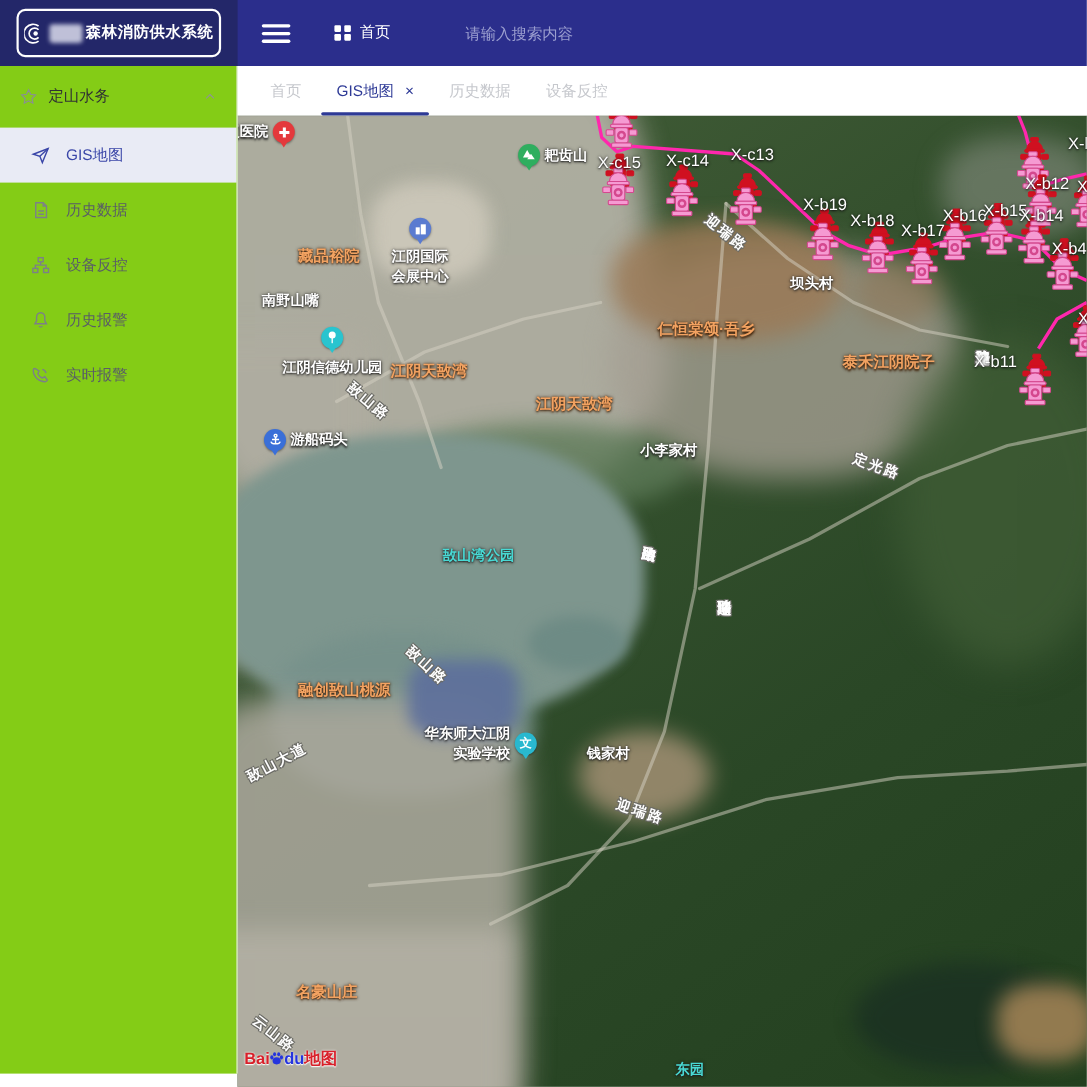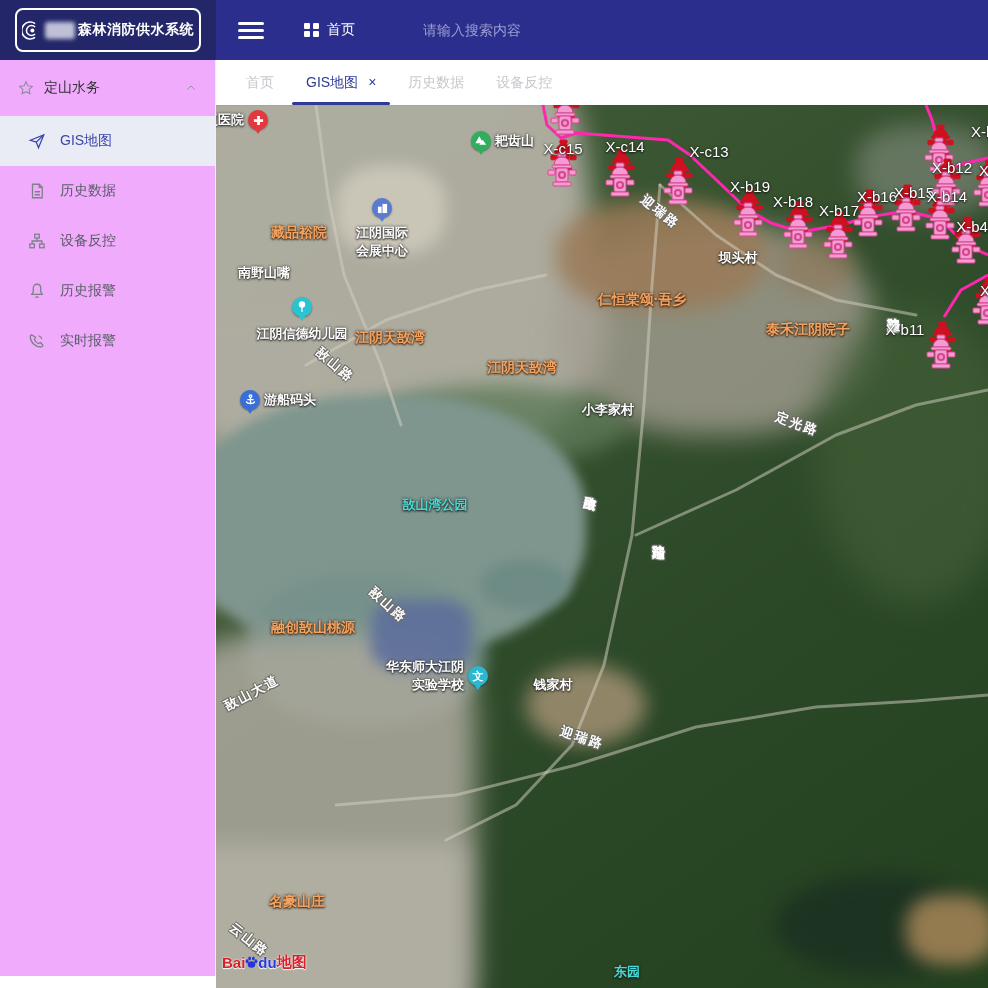--- a/index.html
+++ b/index.html
@@ -22,21 +22,21 @@
   .home-group { margin-left:40px; display:flex; align-items:center; gap:8px;
     color:#fff; font-size:14px; cursor:pointer; }
   .grid-ico { width:15px; height:15px; display:grid; grid-template-columns:7px 7px; gap:2px; }
   .grid-ico i { background:#fff; border-radius:1px; width:6px; height:6px; }
   .search-input { margin-left:68px; width:170px; background:transparent; border:none;
     outline:none; font-size:14px; color:#e7e8f6; }
   .search-input::placeholder { color:#9b9ecf; }
 
   
   .sidebar { position:absolute; left:0; top:60px; width:216px; bottom:12px;
-    background:#f0abfc; z-index:20; border-right:1px solid #f0f0f3; }
+    background:#84cc16; z-index:20; border-right:1px solid #f0f0f3; }
   .group-row { height:56px; display:flex; align-items:center; padding:0 18px;
     color:#303133; font-size:14px; }
   .group-row .g-label { margin-left:10px; }
   .group-row .chev { margin-left:auto; color:#909399; }
   .nav-item { height:50px; display:flex; align-items:center; padding-left:28px;
     gap:14px; color:#5a5e66; font-size:14px; cursor:pointer; }
   .nav-item svg { flex:none; stroke:#7c8088; }
   .nav-item.active { background:#e9ebf5; color:#3a46a8; }
   .nav-item.active svg { stroke:#3a46a8; }
 
@@ -318,21 +318,21 @@
             <rect x="11" y="0" width="8" height="4" rx="1"></rect>
             <path d="M7 12 a8 8 0 0 1 16 0 z"></path>
             <rect x="5" y="12" width="20" height="3" rx="1.5"></rect>
             <rect x="9" y="15" width="12" height="14" rx="2"></rect>
             <rect x="1" y="17" width="7" height="5" rx="1"></rect>
             <rect x="22" y="17" width="7" height="5" rx="1"></rect>
             <rect x="6" y="29" width="18" height="4" rx="1"></rect>
             <circle cx="15" cy="22" r="3" fill="none" stroke-width="2.2"></circle>
           </g>
         </svg></div>
-      <div class="mk-label" style="left: 468px; top: 46px; margin-left: 25px;">X-c13</div>
+      <div class="mk-label" style="left: 468px; top: 36px;">X-c13</div>
       <div class="mk" style="left: 517px; top: 98px;"><svg width="30" height="34" viewBox="0 0 30 34">
           <g transform="translate(3,-13) scale(0.9)">
             <g fill="#d01020" stroke="#d01020" stroke-width="1">
               <rect x="11" y="0" width="8" height="4" rx="1"></rect>
               <path d="M7 12 a8 8 0 0 1 16 0 z"></path>
               <rect x="5" y="12" width="20" height="3" rx="1.5"></rect>
               <rect x="9" y="15" width="12" height="14" rx="2"></rect>
               <rect x="1" y="17" width="7" height="5" rx="1"></rect>
               <rect x="22" y="17" width="7" height="5" rx="1"></rect>
               <rect x="6" y="29" width="18" height="4" rx="1"></rect>

